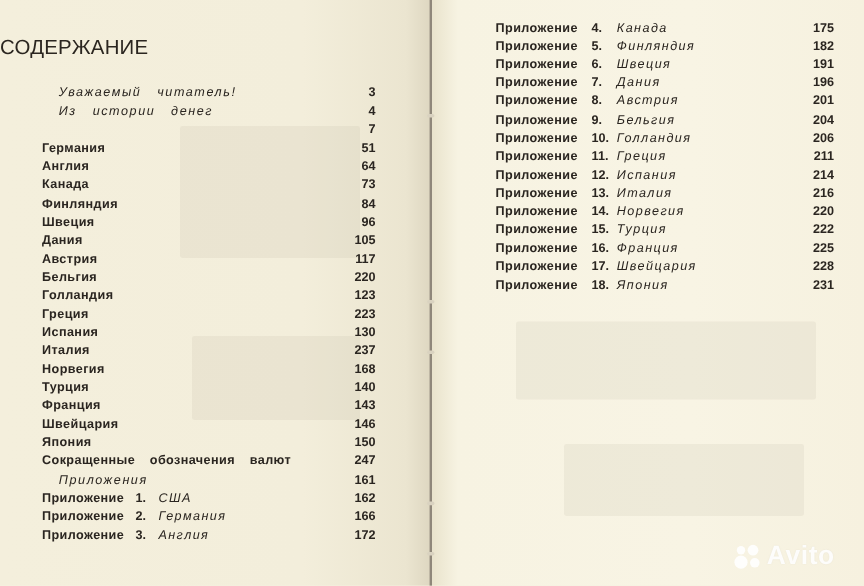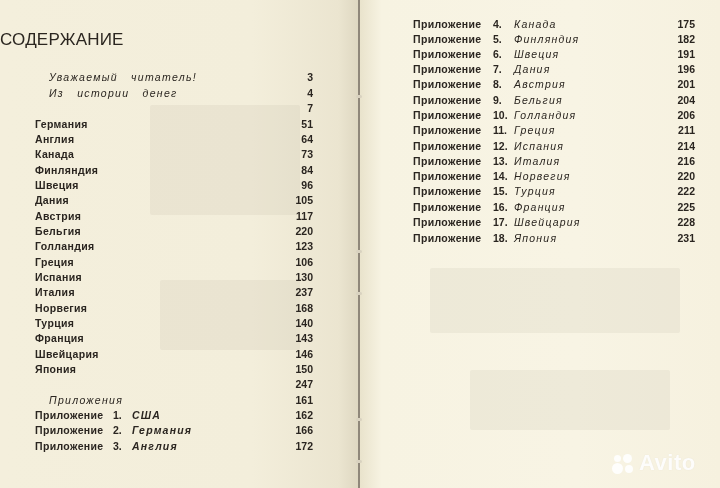--- a/index.html
+++ b/index.html
@@ -44,21 +44,21 @@
     .left-row { left: 35px; width: 280px; }
     .left-row .num { right: 2px; }
     .left-row .lbl.indent { padding-left: 14px; }
     .right-row { left: 413px; width: 284px; }
     .right-row .pril { position: absolute; left: 0; font-weight: bold; letter-spacing: 0.35px; }
     .right-row .idx { position: absolute; left: 80px; font-weight: bold; }
     .right-row .nm { position: absolute; left: 101px; font-style: italic; letter-spacing: 1.2px; }
     .right-row .num { right: 2px; }
     .left-app .pril { font-weight: bold; letter-spacing: 0.35px; }
     .left-app .idx { position: absolute; left: 78px; font-weight: bold; }
-    .left-app .nm { position: absolute; left: 97px; font-style: italic; letter-spacing: 1.2px; font-weight: bold; }
+    .left-app .nm { position: absolute; left: 97px; font-style: italic; letter-spacing: 1.2px; }
     .ghost {
       position: absolute; background: rgba(160,150,130,0.10); border-radius: 2px;
     }
     .watermark {
       position: absolute; left: 612px; top: 448px; height: 30px;
       display: flex; align-items: center; gap: 3px; justify-content: center;
     }
     .wm-dots { position: relative; width: 24px; height: 22px; }
     .wm-dot { position: absolute; border-radius: 50%; background: rgba(255,255,255,0.88); }
     .wm-text {
@@ -130,21 +130,21 @@
   <div class="row left-row" style="top:224px">
     <span class="lbl bold">Бельгия</span>
     <span class="num">220</span>
   </div>
   <div class="row left-row" style="top:239px">
     <span class="lbl bold">Голландия</span>
     <span class="num">123</span>
   </div>
   <div class="row left-row" style="top:255px">
     <span class="lbl bold">Греция</span>
-    <span class="num">106</span>
+    <span class="num">223</span>
   </div>
   <div class="row left-row" style="top:270px">
     <span class="lbl bold">Испания</span>
     <span class="num">130</span>
   </div>
   <div class="row left-row" style="top:285px">
     <span class="lbl bold">Италия</span>
     <span class="num">237</span>
   </div>
   <div class="row left-row" style="top:301px">
@@ -161,20 +161,21 @@
   </div>
   <div class="row left-row" style="top:347px">
     <span class="lbl bold">Швейцария</span>
     <span class="num">146</span>
   </div>
   <div class="row left-row" style="top:362px">
     <span class="lbl bold">Япония</span>
     <span class="num">150</span>
   </div>
   <div class="row left-row" style="top:377px">
+    <span class="lbl bold word-sp">Сокращенные обозначения валют</span>
     <span class="num">247</span>
   </div>
   <div class="row left-row" style="top:393px">
     <span class="lbl indent ital">Приложения</span>
     <span class="num">161</span>
   </div>
 
   <div class="row left-row left-app" style="top:408px">
     <span class="pril">Приложение</span>
     <span class="idx">1.</span>

